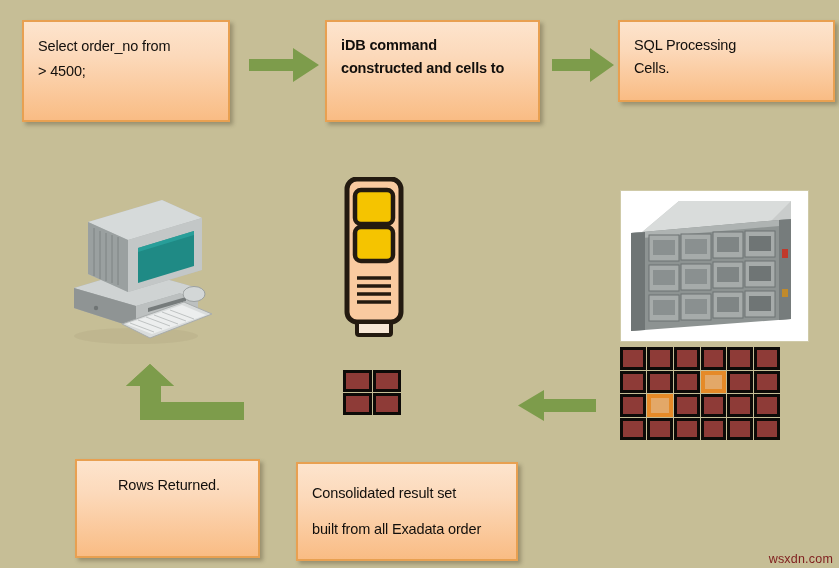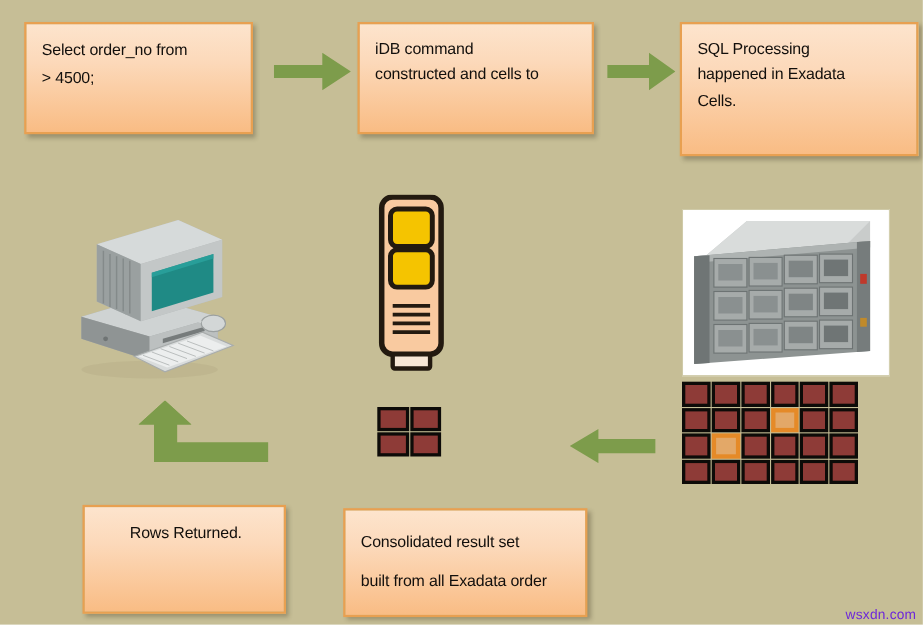--- a/index.html
+++ b/index.html
@@ -79,55 +79,54 @@
     padding: 4px;
   }
   .blk.hot i { background: #e3a868; }
 
   
   .watermark {
     position: absolute;
     right: 6px;
     bottom: 2px;
     font-size: 12.5px;
-    color: #6d28d9;
+    color: #7f1d1d;
     font-family: "Liberation Sans", sans-serif;
     letter-spacing: 0.2px;
   }
 </style>
 </head>
 <body>
 
 <div id="canvas">
 
   <div class="pbox" style="left:22px; top:20px; width:208px; height:102px;">
     <div>Select order_no from</div>
     <div>&gt; 4500;</div>
   </div>
 
   <div class="arrow-right" style="left:249px; top:48px;">
     <svg width="70" height="34" viewBox="0 0 70 34" aria-hidden="true">
       <path d="M0 11 H44 V0 L70 17 L44 34 V23 H0 Z" fill="#7d9c4b"></path>
     </svg>
   </div>
 
-  <div class="pbox tight" style="left:325px; top:20px; width:215px; height:102px;">
+  <div class="pbox tight" style="left:325px; top:20px; width:215px; height:102px;font-weight:bold;">
     <div>iDB command</div>
     <div>constructed and cells to</div>
   </div>
 
   <div class="arrow-right" style="left:552px; top:48px;">
     <svg width="62" height="34" viewBox="0 0 62 34" aria-hidden="true">
       <path d="M0 11 H38 V0 L62 17 L38 34 V23 H0 Z" fill="#7d9c4b"></path>
     </svg>
   </div>
 
-  <div class="pbox tight" style="left:618px; top:20px; width:217px; height:122px;">
+  <div class="pbox tight" style="left:618px; top:20px; width:217px; height:82px;">
     <div>SQL Processing</div>
-    <div>happened in Exadata</div>
     <div>Cells.</div>
   </div>
 
   <div class="computer" style="left:66px; top:196px;">
     <svg width="150" height="152" viewBox="0 0 150 152" aria-hidden="true">
 
       <ellipse cx="70" cy="140" rx="62" ry="8" fill="#b5ad88" opacity="0.45"></ellipse>
 
       <path d="M8 92 L68 74 L132 92 L132 112 L70 132 L8 112 Z" fill="#a9adad"></path>
       <path d="M8 92 L68 74 L132 92 L70 110 Z" fill="#cfd3d3"></path>
@@ -352,21 +351,21 @@
     <svg width="126" height="56" viewBox="0 0 126 56" aria-hidden="true">
       <path d="M126 38 H43 V56 H22 V38 H22 V22 H8 L32 0 L56 22 H43 V38 H43 Z" fill="#7d9c4b"></path>
       <path d="M126 38 H22 V22 H8 L32 0 L56 22 H43 V38 H126 V56 H22 V38 Z" fill="#7d9c4b"></path>
     </svg>
   </div>
 
   <div class="pbox" style="left:75px; top:459px; width:185px; height:99px;padding-left:41px;">
     <div>Rows Returned.</div>
   </div>
 
-  <div class="pbox loose" style="left:312px; top:462px; width:222px; height:99px;">
+  <div class="pbox loose" style="left:296px; top:462px; width:222px; height:99px;">
     <div>Consolidated result set</div>
     <div>built from all Exadata order</div>
   </div>
 
 
   <div class="watermark">wsxdn.com</div>
 
 </div>
 
 </body></html>

